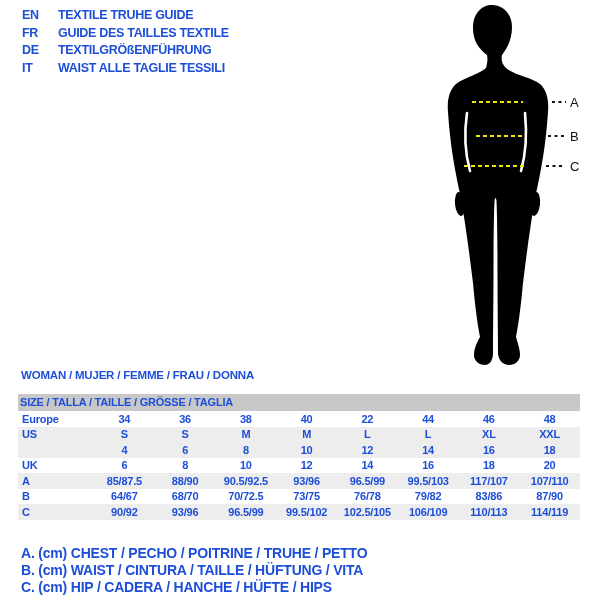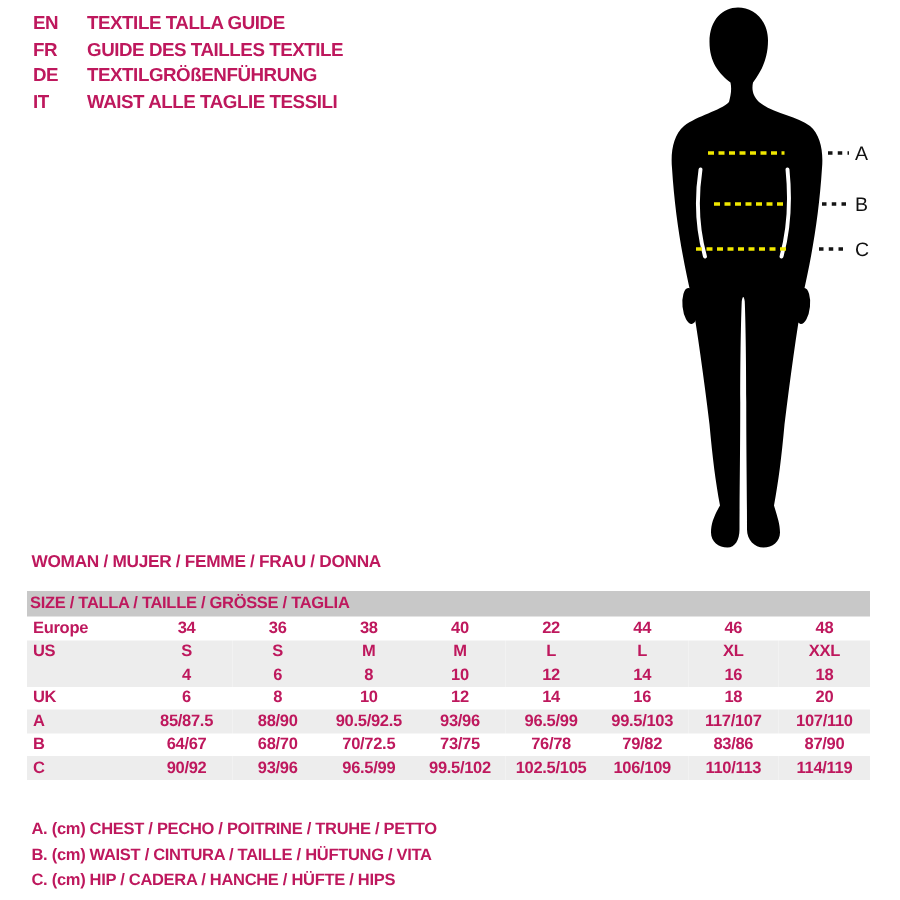--- a/index.html
+++ b/index.html
@@ -1,18 +1,18 @@
 <!DOCTYPE html>
 <html style="--hdr: #c8c8c8; --stripe: #ededed; --dash-on: #f0e700; --dash-off: #141414;"><head>
 <meta charset="utf-8">
 <style>
   html,body{margin:0;padding:0;background:#fff;}
   .canvas{
     position:relative;width:600px;height:600px;background:#fff;overflow:hidden;
-    font-family:"Liberation Sans",sans-serif;color:#be185d;
+    font-family:"Liberation Sans",sans-serif;color:#1d4ed8;
   }
   
   .langs{position:absolute;left:22px;top:7px;font-size:12.5px;font-weight:bold;
          letter-spacing:-0.3px;line-height:17.6px;white-space:nowrap;}
   .lang-row{display:flex;}
   .lang-code{display:inline-block;width:36px;}
   
   .figure-svg{position:absolute;left:400px;top:0;width:200px;height:380px;}
   .ydash{stroke:var(--dash-on,#f0e700);stroke-width:2.2;stroke-dasharray:4 3;fill:none;}
   .kdash{stroke:var(--dash-off,#141414);stroke-width:2.2;stroke-dasharray:3 3.5;fill:none;}
@@ -23,32 +23,32 @@
   
   .tablewrap{position:absolute;left:18px;top:394px;width:562px;}
   .thead-bar{background:var(--hdr,#c8c8c8);height:17px;line-height:17px;
              font-size:11px;font-weight:bold;padding-left:2px;letter-spacing:-0.2px;}
   table.sizes{width:100%;border-collapse:collapse;table-layout:fixed;}
   table.sizes td{font-size:11px;font-weight:bold;letter-spacing:-0.2px;height:15.5px;
                  padding:0;text-align:center;vertical-align:middle;white-space:nowrap;}
   table.sizes td.lbl{text-align:left;padding-left:4px;}
   table.sizes tr.stripe{background:var(--stripe,#ededed);}
   
-  .legend{position:absolute;left:21px;top:545px;font-size:11px;font-weight:bold;
+  .legend{position:absolute;left:21px;top:545px;font-size:14px;font-weight:bold;
           letter-spacing:-0.2px;line-height:16.9px;white-space:nowrap;}
 </style>
 </head>
 <body>
 
 <div class="canvas">
 
   <div class="langs">
     <div class="lang-row">
       <span class="lang-code">EN</span>
-      <span class="lang-title">TEXTILE TALLA GUIDE</span>
+      <span class="lang-title">TEXTILE TRUHE GUIDE</span>
     </div>
     <div class="lang-row">
       <span class="lang-code">FR</span>
       <span class="lang-title">GUIDE DES TAILLES TEXTILE</span>
     </div>
     <div class="lang-row">
       <span class="lang-code">DE</span>
       <span class="lang-title">TEXTILGRÖßENFÜHRUNG</span>
     </div>
     <div class="lang-row">

